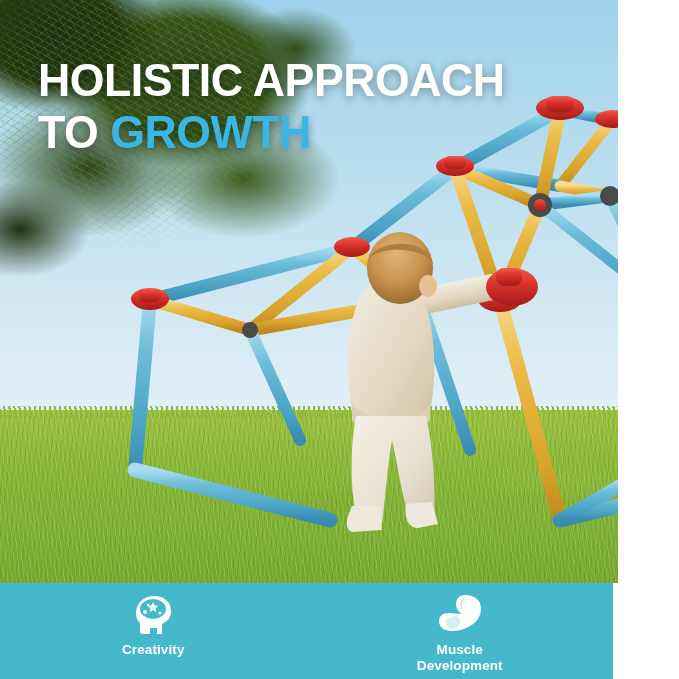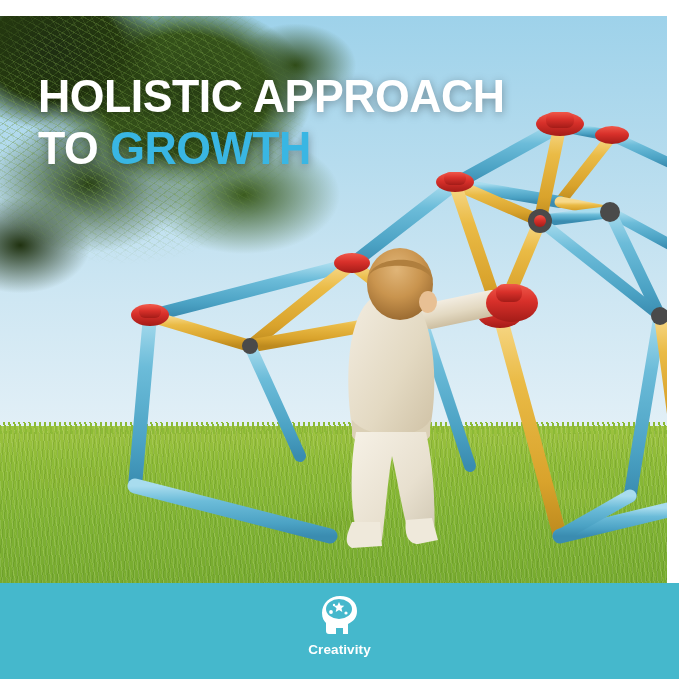--- a/index.html
+++ b/index.html
@@ -11,22 +11,22 @@
   }
   #stage {
     position:relative;
     width:679px; height:679px;
     overflow:hidden;
     background:#ffffff;
   }
 
   
   .scene {
-    position:absolute; left:0; top:16px;
-    width:667px; height:583px;
+    position:absolute; left:0; top:0;
+    width:618px; height:583px;
     overflow:hidden;
   }
   .sky {
     position:absolute; left:0; top:0; width:679px; height:420px;
     background:linear-gradient(180deg,#9ed2ea 0%,#b6dcee 35%,#cfe7f3 68%,#e3f0f7 100%);
   }
   .grass {
     position:absolute; left:0; top:410px; width:679px; height:175px;
     background:
       radial-gradient(ellipse 90px 22px at 12% 30%, rgba(140,180,50,.55), transparent 70%),
@@ -84,21 +84,21 @@
   }
   .hl-line { display:block; font-size:47px; font-weight:bold; color:#ffffff;
              font-family:"Liberation Sans", sans-serif; transform:scaleX(.95);
              transform-origin:left center; white-space:nowrap; }
   .hl-line + .hl-line { margin-top:9px; }
   .hl-accent { color:#39b6e3; }
 
   
   .featurebar {
     position:absolute; left:0; top:583px;
-    width:679px; height:96px;
+    width:613px; height:96px;
     background:#45b8cc;
     display:flex; align-items:center; justify-content:space-around;
   }
   .feature { width:33.33%; display:flex; flex-direction:column;
              align-items:center; justify-content:flex-start;
              padding-top:10px; height:96px; }
   .feature .ficon { height:44px; display:flex; align-items:center; justify-content:center; }
   .feature .flabel {
     margin-top:5px; color:#ffffff; font-size:13.5px; font-weight:bold;
     text-align:center; line-height:1.18; letter-spacing:.1px;
@@ -258,16 +258,30 @@
           <ellipse cx="20" cy="15" rx="13" ry="10" fill="#45b8cc"></ellipse>
           <path d="M20 8 l1.6 3.4 3.7 .4 -2.8 2.5 .8 3.7 -3.3-1.9 -3.3 1.9 .8-3.7 -2.8-2.5 3.7-.4 Z" fill="#ffffff"></path>
           <circle cx="12" cy="18" r="1.9" fill="#ffffff"></circle>
           <circle cx="27" cy="19" r="1.6" fill="#ffffff"></circle>
           <circle cx="15" cy="11" r="1.2" fill="#ffffff"></circle>
         </svg>
       </div>
       <div class="flabel">Creativity</div>
     </div>
 
+    <div class="feature">
+      <div class="ficon">
+        <svg width="44" height="42" viewBox="0 0 44 42">
+          <path d="M27 1 C21 1 18 5 18 10 C18 15 21 18 24 20
+                   C20 20 15 19 11 19 C5 19 1 22 1 27
+                   C1 33 6 37 13 37 C21 37 27 35 32 32
+                   C39 28 43 22 43 14 C43 6 36 1 27 1 Z" fill="#ffffff"></path>
+          <path d="M17 22 C13 22 9 24 8 28 C7 32 10 35 14 35
+                   C19 35 22 32 22 28 C22 24 20 22 17 22 Z" fill="#45b8cc" opacity=".22"></path>
+          <path d="M26 5 C23 7 22 11 24 15" stroke="#45b8cc" stroke-width="1.6" fill="none" opacity=".35"></path>
+        </svg>
+      </div>
+      <div class="flabel"><span>Muscle</span><br><span>Development</span></div>
+    </div>
 
 
   </div>
 </div>
 
 </body></html>

